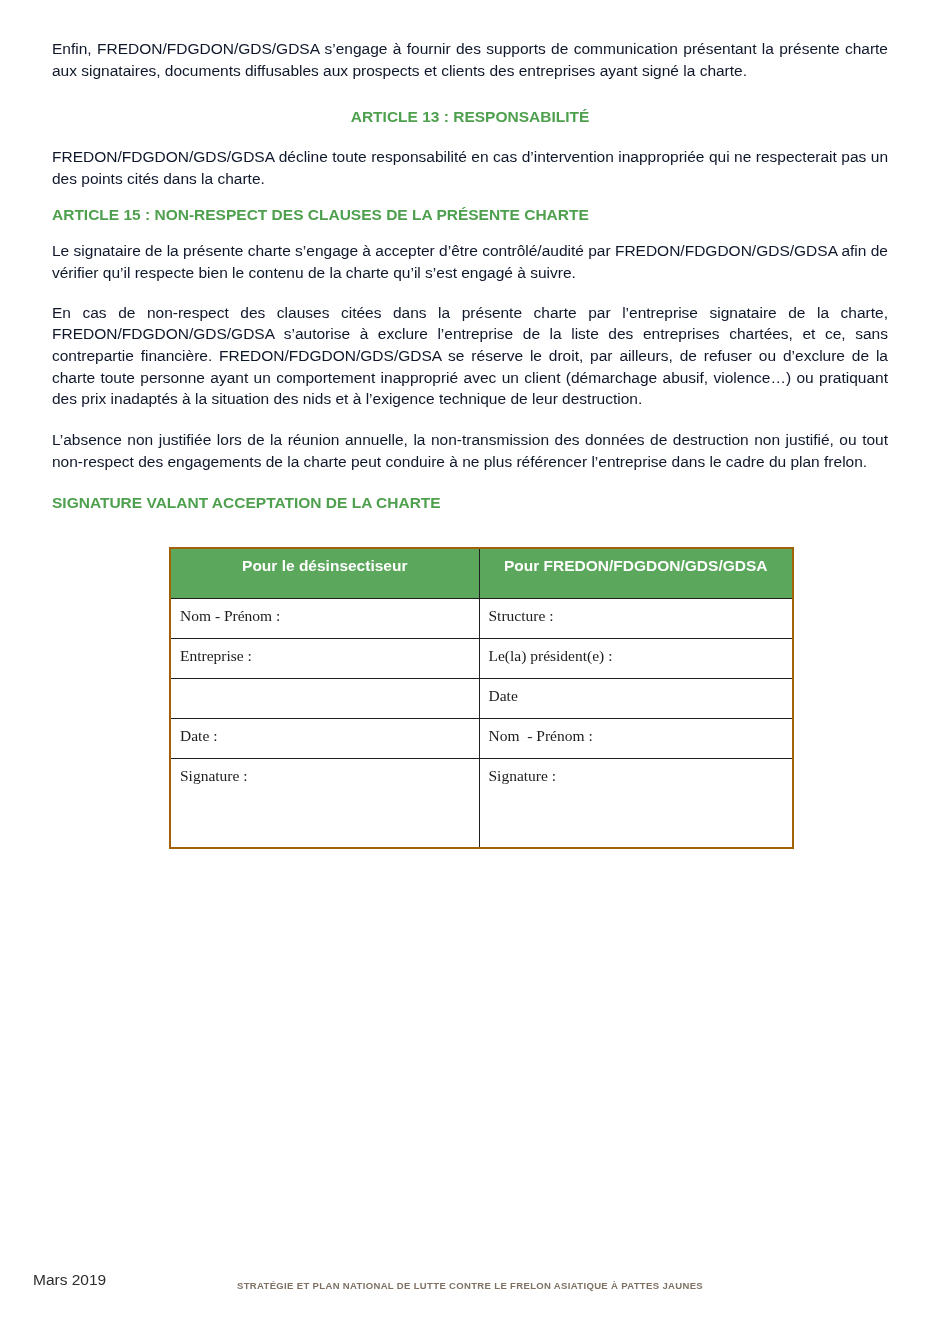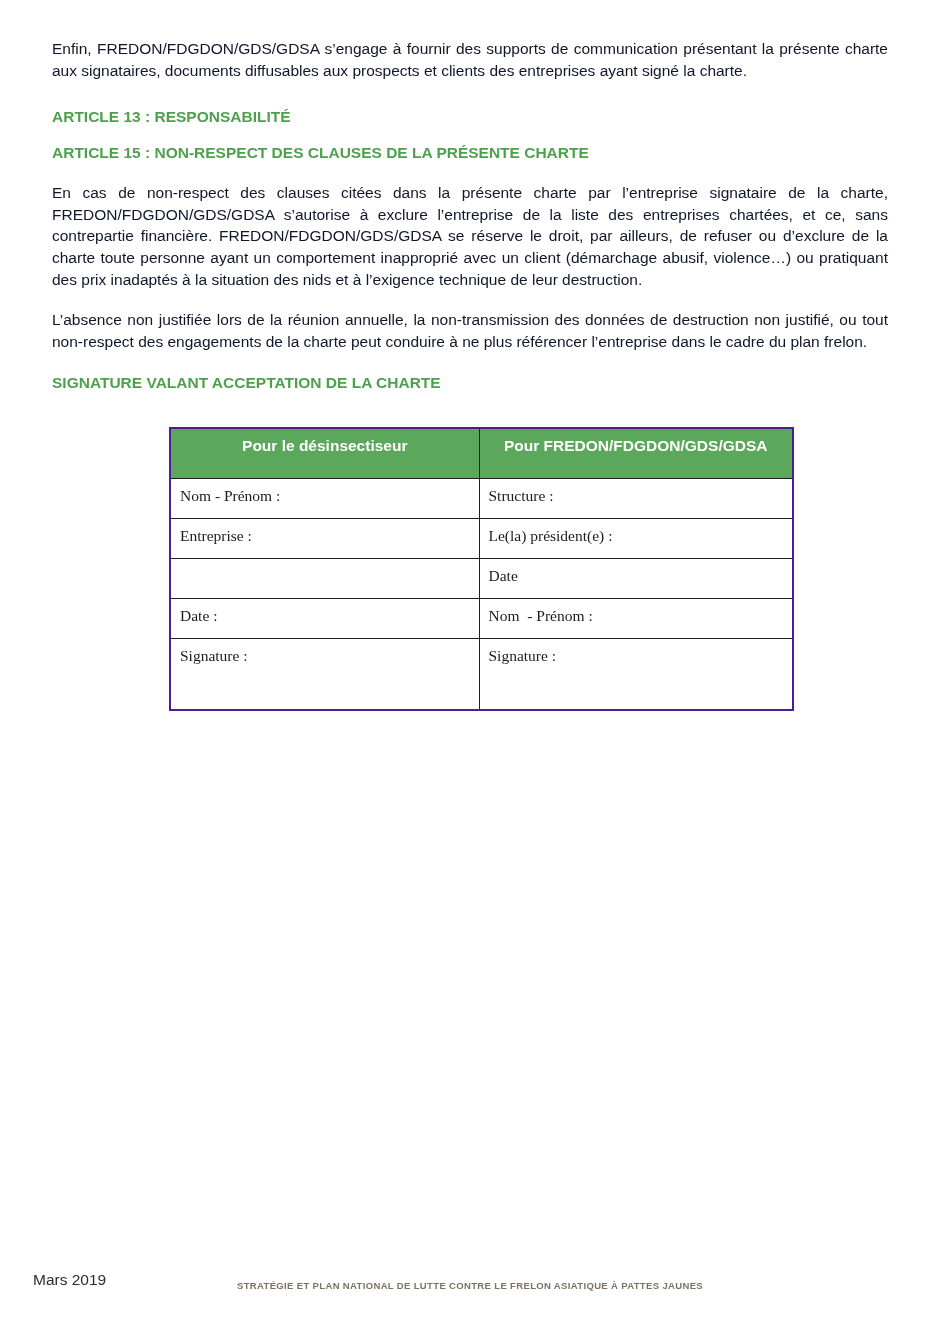--- a/index.html
+++ b/index.html
@@ -15,34 +15,34 @@
   .content { padding: 38px 52px 0 52px; }
   .body-par {
     font-size: 15.5px;
     line-height: 21.7px;
     text-align: justify;
     margin: 0;
     color: #0f172a;
   }
   .p-intro       { margin-top: 0; }
   .h-article     { font-size: 15.5px; line-height: 21.7px; font-weight: bold; color: #4ea04e; margin: 0; }
-  .h-a13         { margin-top: 25px; }
+  .h-a13         { margin-top: 25px; text-align: center; }
   .p-resp        { margin-top: 18px; }
   .h-a15         { margin-top: 14px; }
   .p-controle    { margin-top: 15px; }
   .p-exclusion   { margin-top: 18px; }
   .p-absence     { margin-top: 19px; }
   .h-signature   { margin-top: 19px; }
 
   table.sig-table {
     border-collapse: collapse;
     margin: 34px 0 0 117px;
     width: 623px;
     table-layout: fixed;
-    border: 2px solid #4c1d95;
+    border: 2px solid #a16207;
   }
   .sig-table col.c1 { width: 309px; }
   .sig-table col.c2 { width: 314px; }
   .sig-table th {
     background: #5ba75b;
     color: #ffffff;
     font-weight: bold;
     font-size: 15.5px;
     line-height: 21px;
     text-align: center;
@@ -57,21 +57,21 @@
     font-size: 15.5px;
     line-height: 21px;
     vertical-align: top;
     text-align: left;
     padding: 6px 8px 0 9px;
     height: 40px;
     box-sizing: border-box;
     white-space: pre-wrap;
     font-family: Liberation Serif, serif;
   }
-  .sig-table tr.row-sign td { height: 72px; }
+  .sig-table tr.row-sign td { height: 90px; }
 
   .footer-date {
     position: absolute;
     left: 33px;
     top: 1271px;
     font-size: 15.5px;
     color: #2d2d2d;
   }
   .footer-title {
     position: absolute;
@@ -94,23 +94,25 @@
 </head>
 <body>
 
 <div class="page">
   <div class="content">
 
     <p class="body-par p-intro">Enfin, FREDON/FDGDON/GDS/GDSA s’engage à fournir des supports de communication présentant la présente charte aux signataires, documents diffusables aux prospects et clients des entreprises ayant signé la charte.</p>
 
     <h2 class="h-article h-a13">ARTICLE 13 : RESPONSABILITÉ</h2>
 
+    <p class="body-par p-resp">FREDON/FDGDON/GDS/GDSA décline toute responsabilité en cas d’intervention inappropriée qui ne respecterait pas un des points cités dans la charte.</p>
 
     <h2 class="h-article h-a15">ARTICLE 15 : NON-RESPECT DES CLAUSES DE LA PRÉSENTE CHARTE</h2>
 
+    <p class="body-par p-controle">Le signataire de la présente charte s’engage à accepter d’être contrôlé/audité par FREDON/FDGDON/GDS/GDSA afin de vérifier qu’il respecte bien le contenu de la charte qu’il s’est engagé à suivre.</p>
 
     <p class="body-par p-exclusion">En cas de non-respect des clauses citées dans la présente charte par l’entreprise signataire de la charte, FREDON/FDGDON/GDS/GDSA s’autorise à exclure l’entreprise de la liste des entreprises chartées, et ce, sans contrepartie financière. FREDON/FDGDON/GDS/GDSA se réserve le droit, par ailleurs, de refuser ou d’exclure de la charte toute personne ayant un comportement inapproprié avec un client (démarchage abusif, violence…) ou pratiquant des prix inadaptés à la situation des nids et à l’exigence technique de leur destruction.</p>
 
     <p class="body-par p-absence">L’absence non justifiée lors de la réunion annuelle, la non-transmission des données de destruction non justifié, ou tout non-respect des engagements de la charte peut conduire à ne plus référencer l’entreprise dans le cadre du plan frelon.</p>
 
     <h2 class="h-article h-signature">SIGNATURE VALANT ACCEPTATION DE LA CHARTE</h2>
 
     <table class="sig-table">
       <colgroup>
           <col class="c1">

